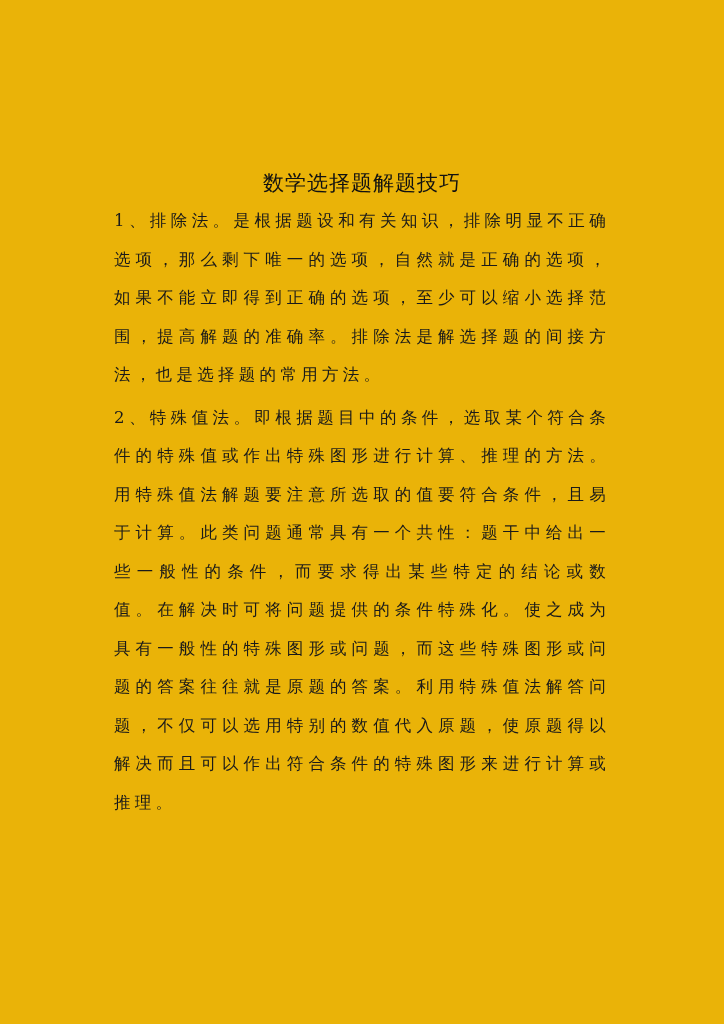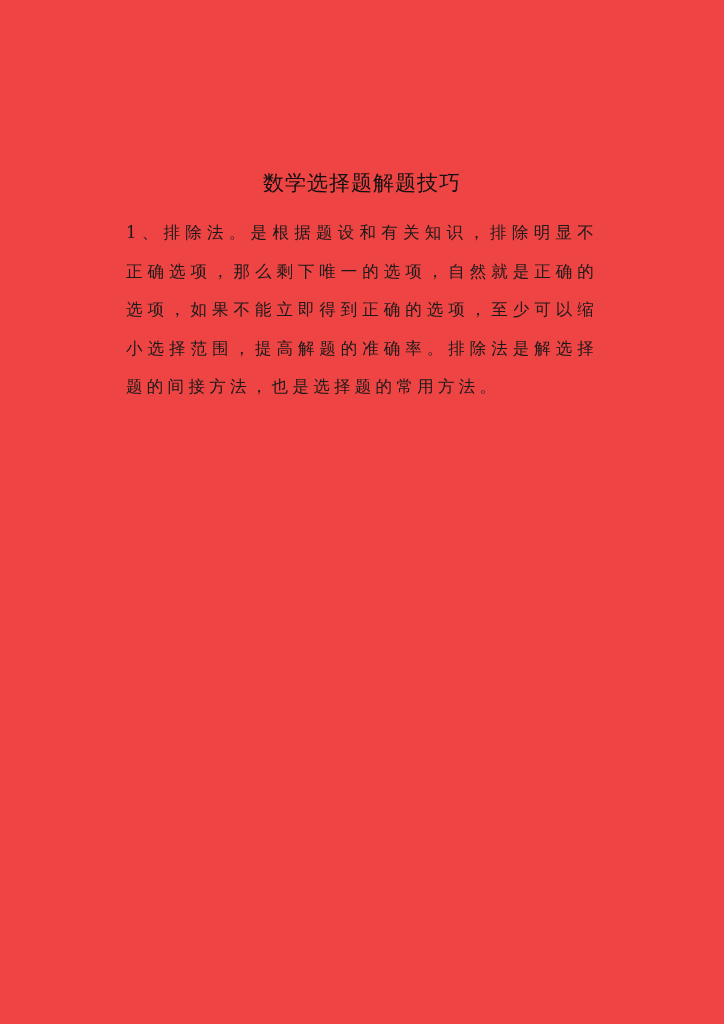--- a/index.html
+++ b/index.html
@@ -13,21 +13,21 @@
       position: relative;
       overflow: hidden;
       font-family: "DejaVu Serif", "Liberation Serif", serif;
       color: #1a1a1a;
     }
     .page {
       position: absolute;
       left: 0; top: 0;
       width: 724px;
       height: 1024px;
-      background: #ef4444;
+      background: #eab308;
     }
     .title {
       position: absolute;
       left: 0;
       width: 724px;
       top: 168px;
       text-align: center;
       font-size: 21px;
       line-height: 30px;
       letter-spacing: 1px;
@@ -37,30 +37,31 @@
       position: absolute;
       left: 110px;
       top: 198px;
       width: 504px;
       font-size: 16.5px;
       line-height: 38.5px;
       letter-spacing: 4.3px;
       color: #1a1a1a;
     }
     .para {
-      margin: 16px;
+      margin: 4px;
       padding: 0;
       text-align: justify;
       text-align-last: left;
     }
     .para.indent {
       text-indent: 33px;
     }
   </style>
 </head>
 <body>
 
 <div class="page">
   <div class="title">数学选择题解题技巧</div>
   <div class="body-text">
     <p class="para">1、排除法。是根据题设和有关知识，排除明显不正确选项，那么剩下唯一的选项，自然就是正确的选项，如果不能立即得到正确的选项，至少可以缩小选择范围，提高解题的准确率。排除法是解选择题的间接方法，也是选择题的常用方法。</p>
+    <p class="para">2、特殊值法。即根据题目中的条件，选取某个符合条件的特殊值或作出特殊图形进行计算、推理的方法。用特殊值法解题要注意所选取的值要符合条件，且易于计算。此类问题通常具有一个共性：题干中给出一些一般性的条件，而要求得出某些特定的结论或数值。在解决时可将问题提供的条件特殊化。使之成为具有一般性的特殊图形或问题，而这些特殊图形或问题的答案往往就是原题的答案。利用特殊值法解答问题，不仅可以选用特别的数值代入原题，使原题得以解决而且可以作出符合条件的特殊图形来进行计算或推理。</p>
   </div>
 </div>
 
 </body></html>

